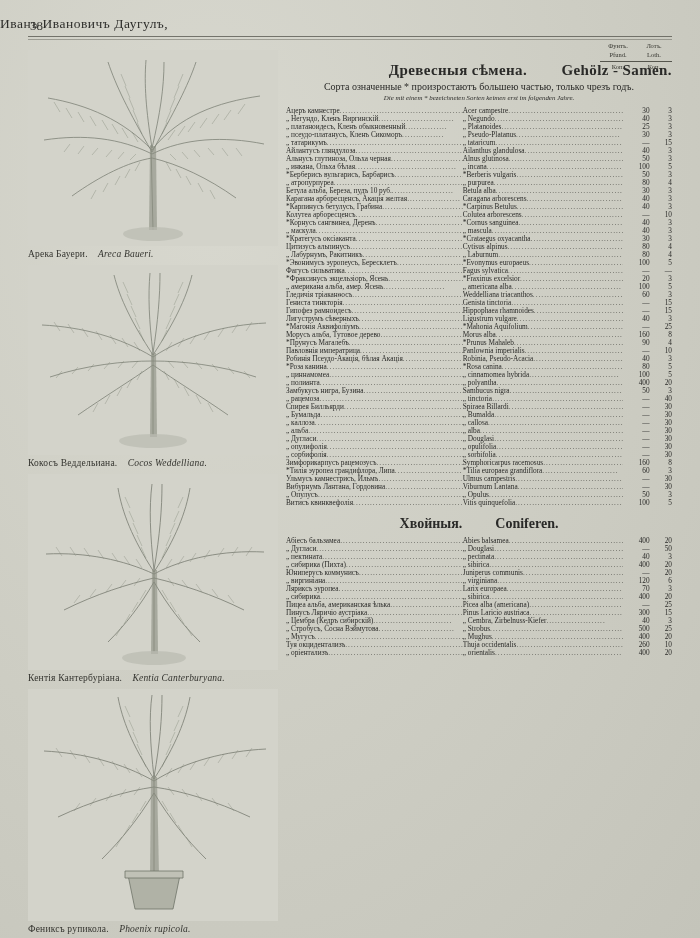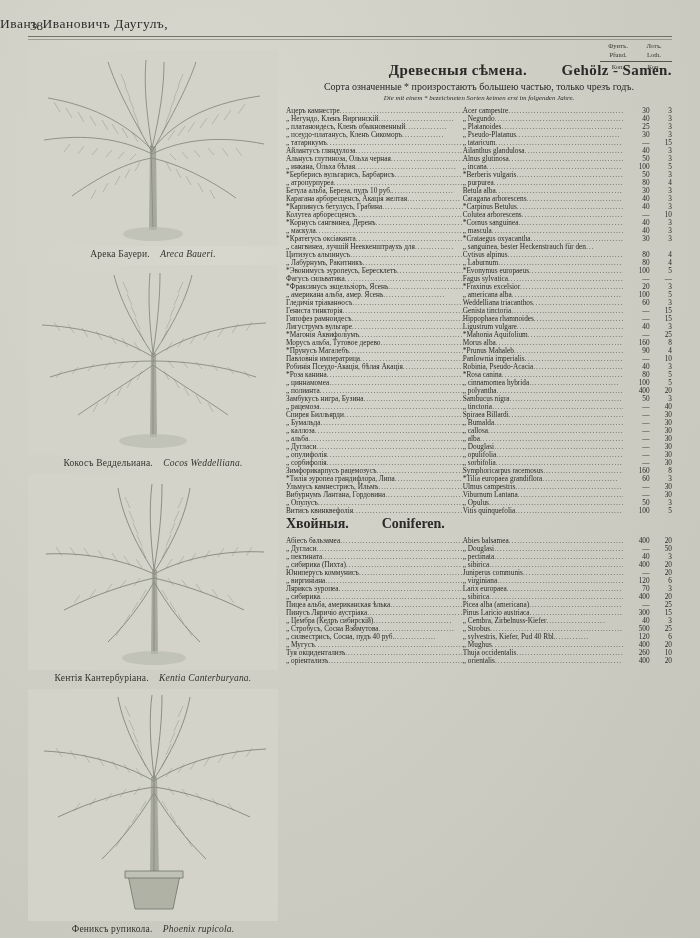--- a/index.html
+++ b/index.html
@@ -41,21 +41,21 @@
   
   .plates{
     position:absolute;left:28px;top:50px;width:250px;
   }
   .plate{position:relative;margin-bottom:6px;}
   .plate .art{
     width:250px;background:#d4d4cb;
     position:relative;overflow:hidden;
   }
   .plate .cap{
-    text-align:center;font-size:9.5px;color:#33332e;margin-top:3px;letter-spacing:.2px;
+    text-align:left;font-size:9.5px;color:#33332e;margin-top:3px;letter-spacing:.2px;
   }
   
   .col{
     position:absolute;left:286px;top:62px;width:386px;
     font-size:7.4px;line-height:1.085;
   }
   .sectiontitle{
     text-align:right;font-size:15px;letter-spacing:.4px;margin:0 0 4px 0;
     font-weight:bold;
   }
@@ -79,21 +79,21 @@
     display:inline-block;
     overflow:hidden;
     vertical-align:bottom;
     color:#4a4a44;
     letter-spacing:1px;
   }
   .b{font-weight:normal;text-align:right;}
   .i{font-style:italic;}
   .sub{padding-left:10px;}
   .conif{
-    text-align:left;font-size:14px;font-weight:bold;margin:1px 0 5px 0;
+    text-align:center;font-size:14px;font-weight:bold;margin:9px 0 5px 0;
   }
   .conif .sp{display:inline-block;width:26px;}
   
   svg{display:block;}
 </style>
 </head>
 <body>
 
 <div class="page">
 
@@ -383,26 +383,20 @@
             <td class="p1">40</td>
             <td class="p2">3</td>
           </tr>
           <tr>
             <td class="ru"><span>*Кратегусъ оксіаканта</span><span class="dots"> ...........................................</span></td>
             <td class="lt"><span>*Crataegus oxyacantha</span><span class="dots"> .....................................</span></td>
             <td class="p1">30</td>
             <td class="p2">3</td>
           </tr>
           <tr>
-            <td class="ru"><span>„  сангвинеа, лучшій Нееккенштраухъ для</span><span class="dots"> ..............</span></td>
-            <td class="lt"><span>„  sanguinea, bester Heckenstrauch für den</span><span class="dots"> ...</span></td>
-            <td class="p1"></td>
-            <td class="p2"></td>
-          </tr>
-          <tr>
             <td class="ru"><span>Цитизусъ альпинусъ</span><span class="dots"> ................................................</span></td>
             <td class="lt"><span>Cytisus alpinus</span><span class="dots"> ...............................................</span></td>
             <td class="p1">80</td>
             <td class="p2">4</td>
           </tr>
           <tr>
             <td class="ru sub"><span>„  Лабурнумъ, Ракитникъ</span><span class="dots"> ...................................</span></td>
             <td class="lt sub"><span>„  Laburnum</span><span class="dots"> .................................................</span></td>
             <td class="p1">80</td>
             <td class="p2">4</td>
@@ -443,21 +437,21 @@
             <td class="p1">—</td>
             <td class="p2">15</td>
           </tr>
           <tr>
             <td class="ru"><span>Гипофеэ рамноидесъ</span><span class="dots"> ................................................</span></td>
             <td class="lt"><span>Hippophaea rhamnoides</span><span class="dots"> .....................................</span></td>
             <td class="p1">—</td>
             <td class="p2">15</td>
           </tr>
           <tr>
-            <td class="ru"><span>Лигуструмъ вульгаре</span><span class="dots"> ...............................................</span></td>
+            <td class="ru"><span>Лигуструмъ сѣверныхъ</span><span class="dots"> ...............................................</span></td>
             <td class="lt"><span>Ligustrum vulgare</span><span class="dots"> ...........................................</span></td>
             <td class="p1">40</td>
             <td class="p2">3</td>
           </tr>
           <tr>
             <td class="ru"><span>*Магонія Аквифоліумъ</span><span class="dots"> .............................................</span></td>
             <td class="lt"><span>*Mahonia Aquifolium</span><span class="dots"> ........................................</span></td>
             <td class="p1">—</td>
             <td class="p2">25</td>
           </tr>
@@ -670,26 +664,20 @@
             <td class="p1">40</td>
             <td class="p2">3</td>
           </tr>
           <tr>
             <td class="ru sub"><span>„  Стробусъ, Сосна Вэймутова</span><span class="dots"> ...........................</span></td>
             <td class="lt sub"><span>„  Strobus</span><span class="dots"> ..................................................</span></td>
             <td class="p1">500</td>
             <td class="p2">25</td>
           </tr>
           <tr>
-            <td class="ru sub"><span>„  силвестрисъ, Сосна, пудъ 40 руб.</span><span class="dots"> ...............</span></td>
-            <td class="lt sub"><span>„  sylvestris, Kiefer, Pud 40 Rbl.</span><span class="dots"> ............</span></td>
-            <td class="p1">120</td>
-            <td class="p2">6</td>
-          </tr>
-          <tr>
             <td class="ru sub"><span>„  Мугусъ</span><span class="dots"> .........................................................</span></td>
             <td class="lt sub"><span>„  Mughus</span><span class="dots"> ....................................................</span></td>
             <td class="p1">400</td>
             <td class="p2">20</td>
           </tr>
           <tr>
             <td class="ru"><span class="b">Туя окцидентализъ</span><span class="dots"> ..................................................</span></td>
             <td class="lt"><span class="b">Thuja occidentalis</span><span class="dots"> ..........................................</span></td>
             <td class="p1">260</td>
             <td class="p2">10</td>

